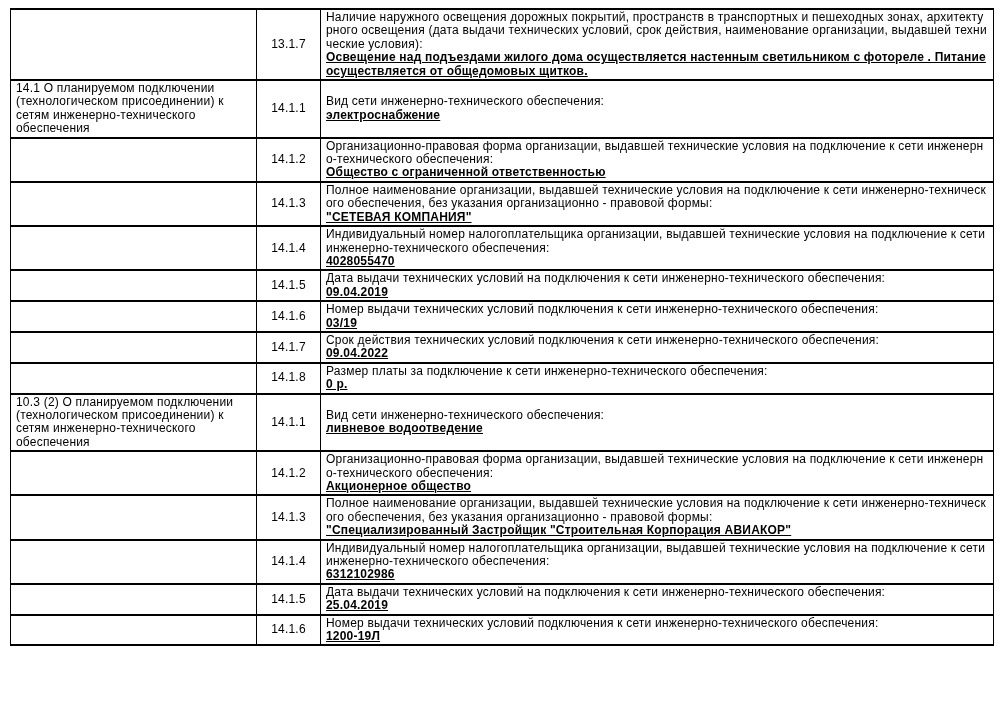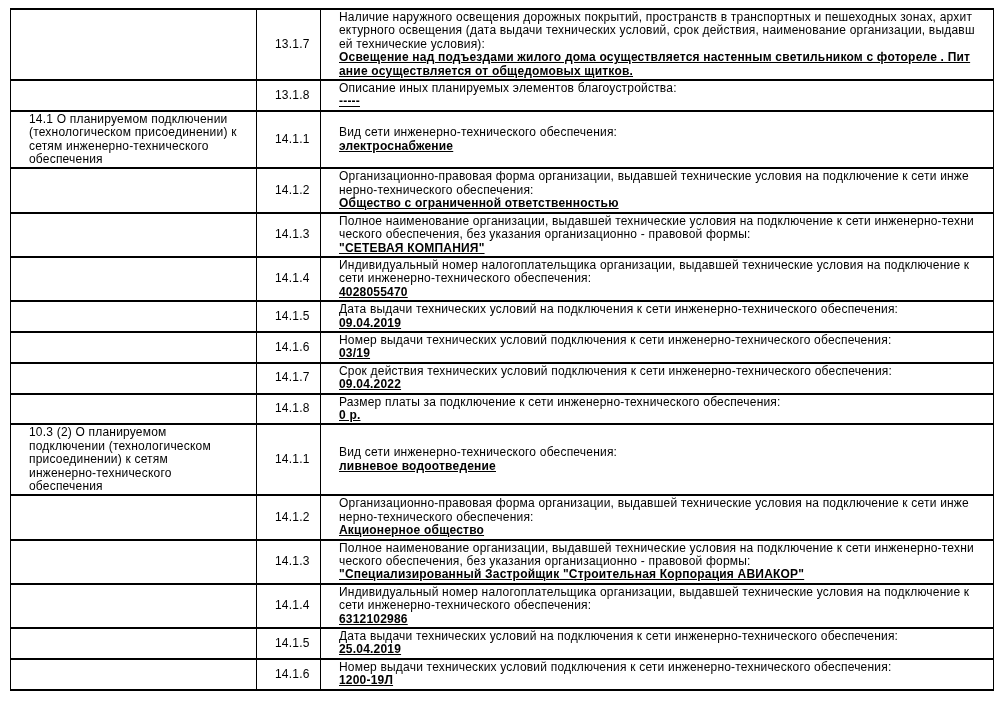--- a/index.html
+++ b/index.html
@@ -21,27 +21,27 @@
   col.c-num  { width: 64px; }
   col.c-body { width: 673px; }
   td {
     border-left: 1px solid #000;
     border-right: 1px solid #000;
     border-top: 2px solid #000;
     border-bottom: 2px solid #000;
     font-size: 12px;
     line-height: 13.4px;
     letter-spacing: 0.2px;
-    padding: 1px 18px;
+    padding: 1px 5px;
     vertical-align: top;
     color: #000;
     overflow: hidden;
   }
   td.left-cell { vertical-align: top; word-wrap: break-word; margin-top: 45px; }
-  td.num-cell  { vertical-align: middle; }
+  td.num-cell  { vertical-align: middle; text-align: center; }
   td.content-cell { vertical-align: middle; word-break: break-all; }
   td.section-cell { word-wrap: break-word; }
   .field-value { font-weight: bold; text-decoration: underline; }
 </style>
 </head>
 <body>
 
 <div class="page">
   <table class="decl">
     <colgroup>
@@ -53,28 +53,20 @@
     <tbody>
         <tr>
       <td class="left-cell"></td>
       <td class="num-cell">13.1.7</td>
       <td class="content-cell">
         <div class="field-label">Наличие наружного освещения дорожных покрытий, пространств в транспортных и пешеходных зонах, архитектурного освещения (дата выдачи технических условий, срок действия, наименование организации, выдавшей технические условия):</div>
         <div class="field-value">Освещение над подъездами жилого дома осуществляется настенным светильником с фотореле . Питание осуществляется от общедомовых щитков.</div>
       </td>
     </tr>
 
-    <tr>
-      <td class="left-cell"></td>
-      <td class="num-cell">13.1.8</td>
-      <td class="content-cell">
-        <div class="field-label">Описание иных планируемых элементов благоустройства:</div>
-        <div class="field-value">-----</div>
-      </td>
-    </tr>
 
 
     <tr>
       <td class="left-cell">14.1 О планируемом подключении (технологическом присоединении) к сетям инженерно-технического обеспечения</td>
       <td class="num-cell">14.1.1</td>
       <td class="content-cell">
         <div class="field-label">Вид сети инженерно-технического обеспечения:</div>
         <div class="field-value">электроснабжение</div>
       </td>
     </tr>

